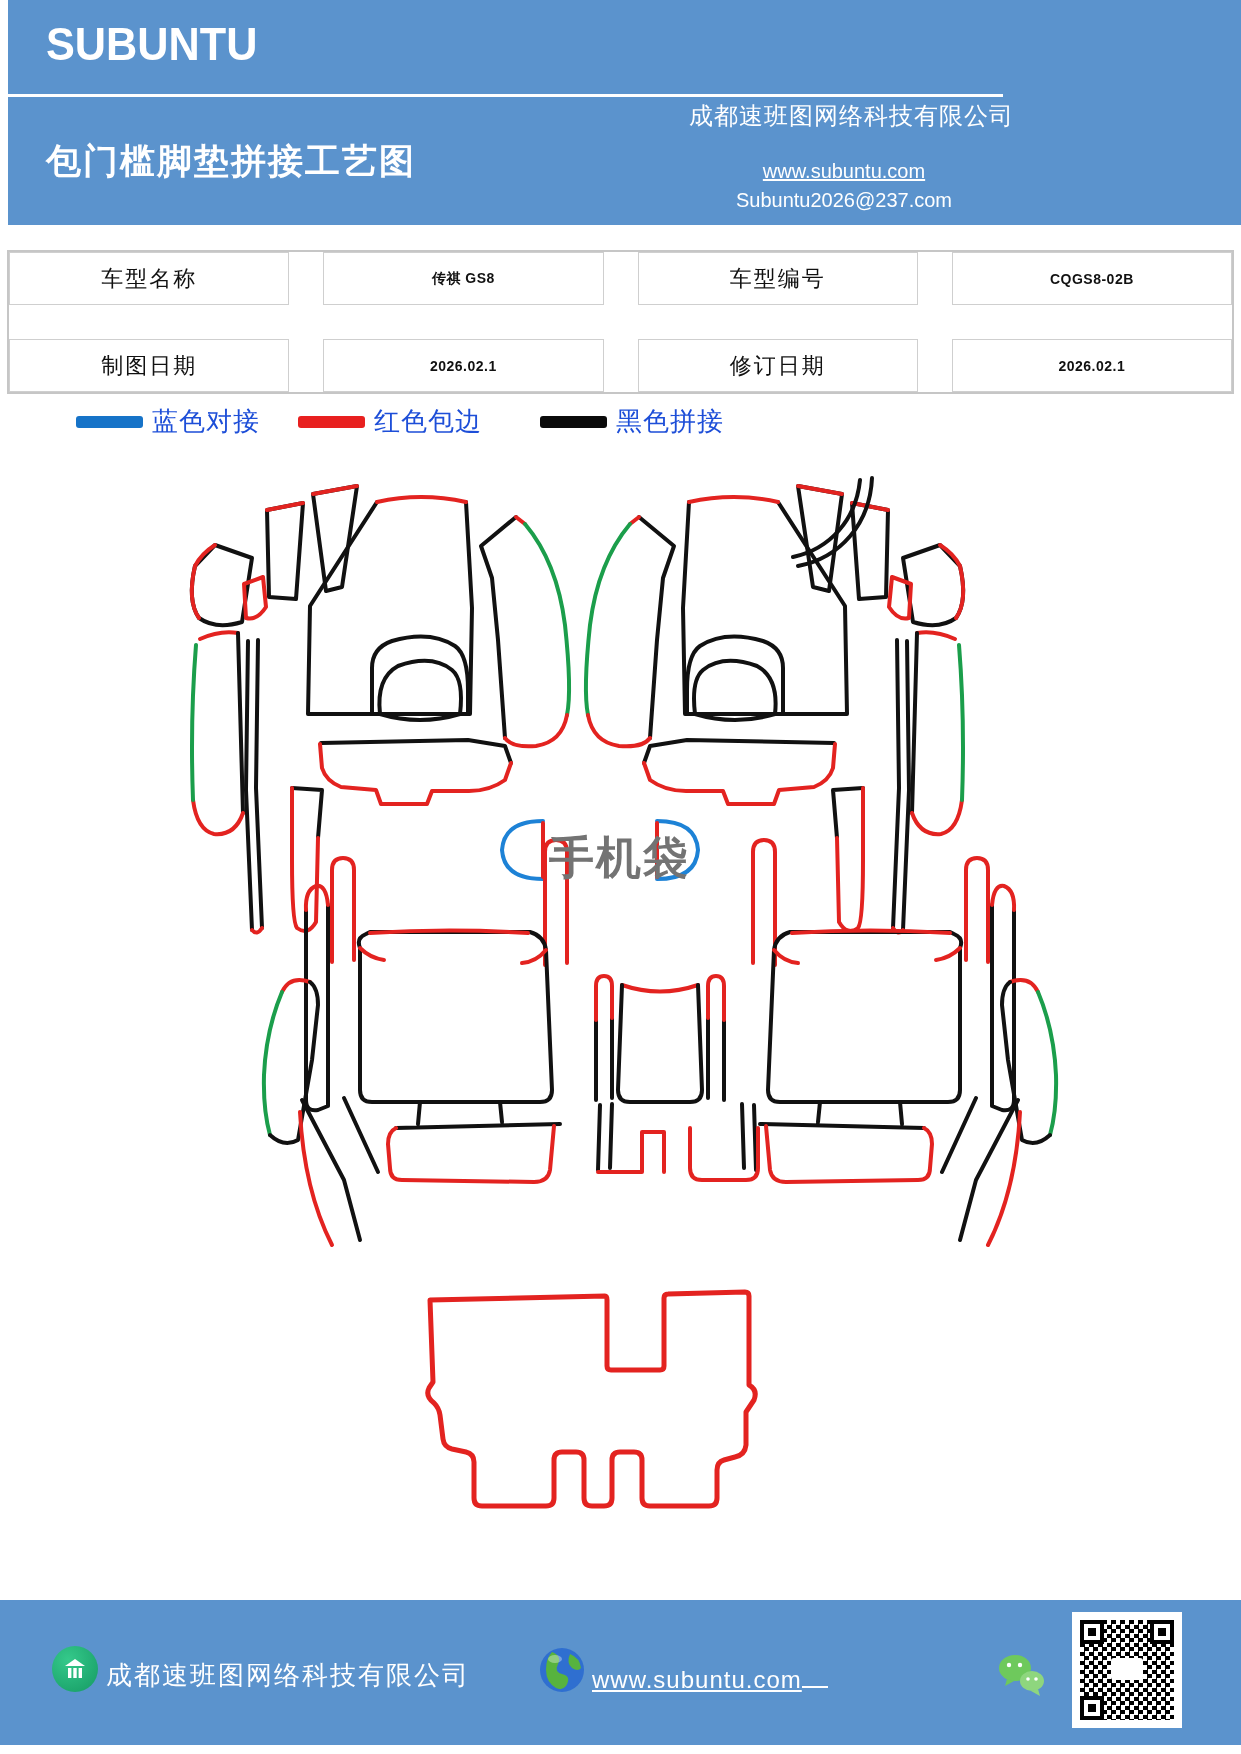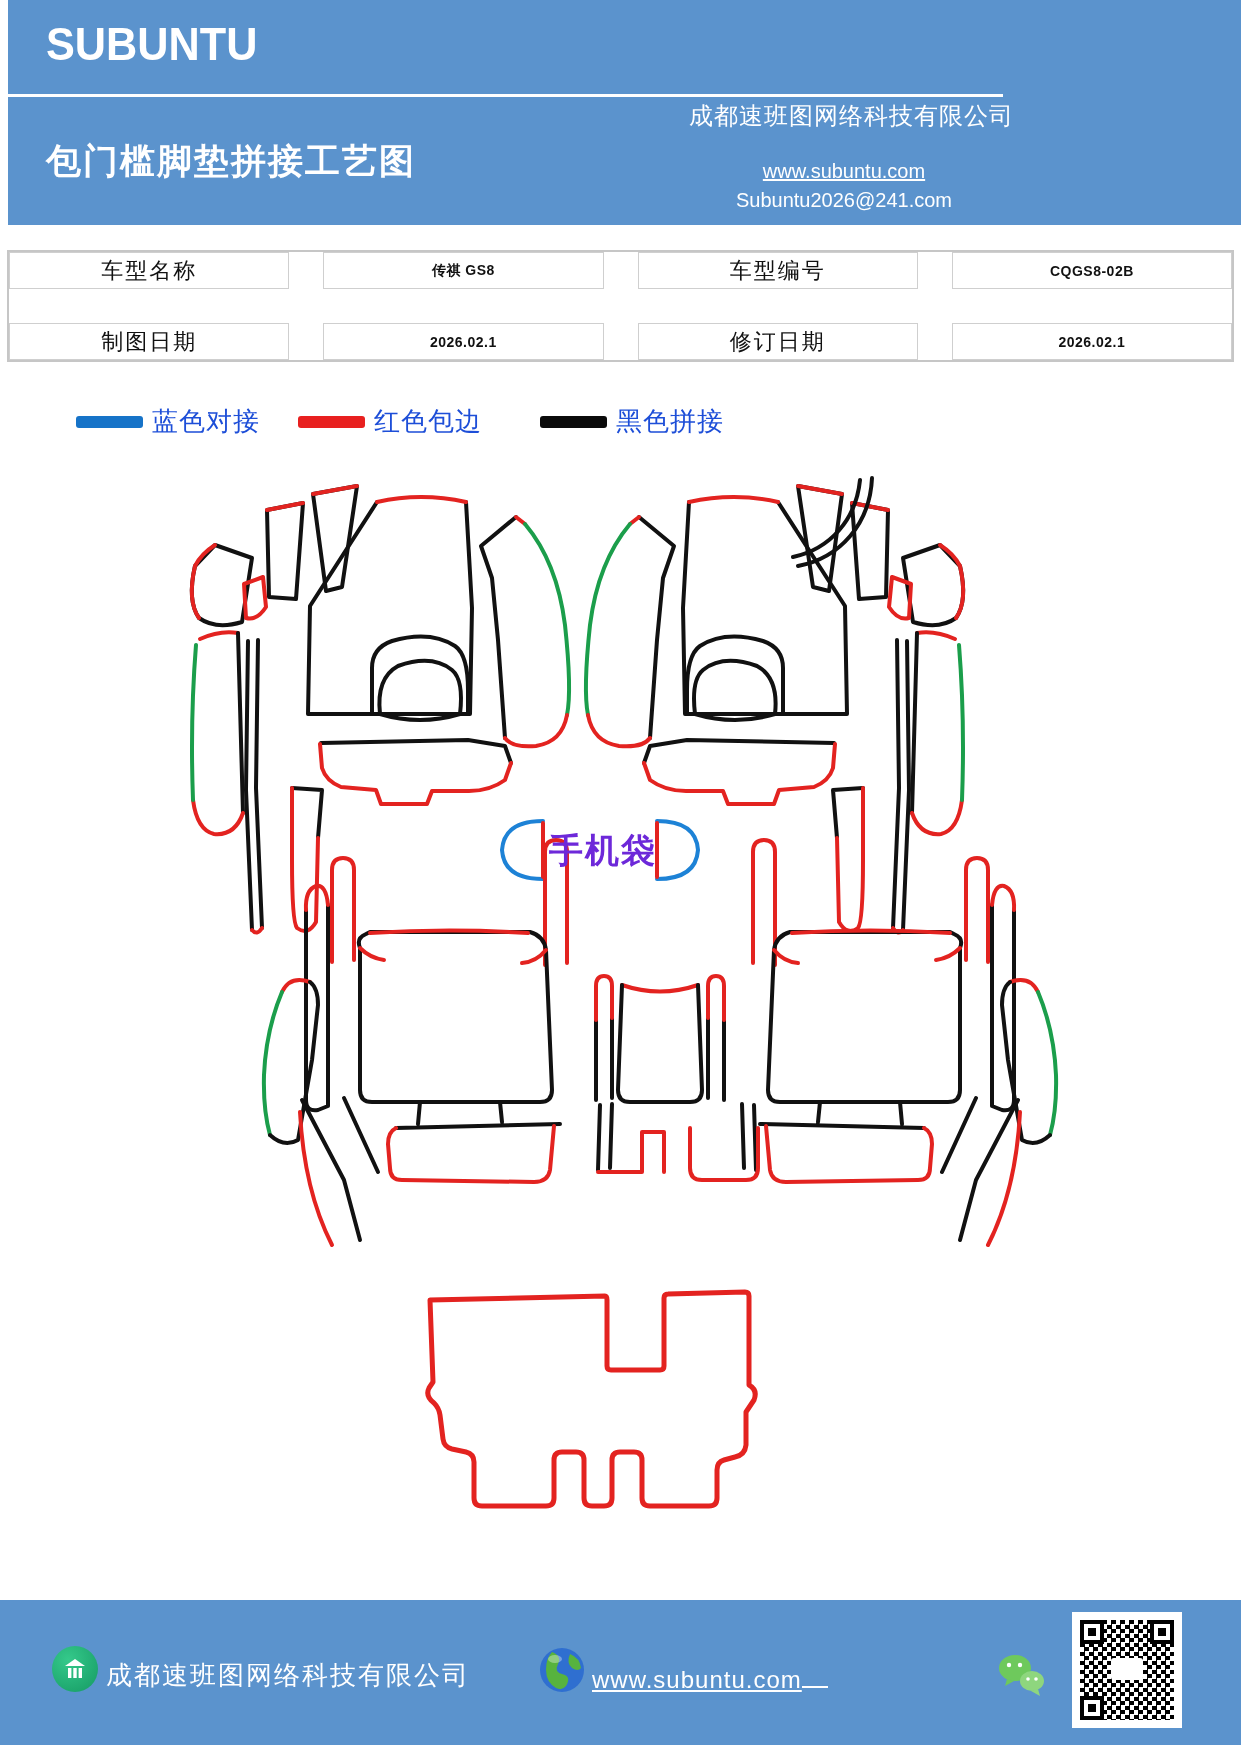--- a/index.html
+++ b/index.html
@@ -12,40 +12,40 @@
   .logo { position:absolute; left:38px; top:16px; color:#fff; font-size:47px; font-weight:800; letter-spacing:0px; transform:scaleX(.92); transform-origin:left; }
   .header-rule { position:absolute; left:0; top:94px; width:995px; height:3px; background:#fff; }
   .doc-title { position:absolute; left:38px; top:138px; color:#fff; font-size:35px; font-weight:700; letter-spacing:2px; }
   .header-contact { position:absolute; top:100px; right:250px; width:310px; text-align:center; color:#fff; }
   .header-company { font-size:24px; letter-spacing:1px; white-space:nowrap; }
   .header-site { display:inline-block; margin-top:28px; font-size:20px; text-decoration:underline; color:#fff; }
   .header-mail { margin-top:6px; font-size:20px; }
   .sop { position:absolute; right:42px; top:48px; color:#fff; font-size:96px; font-weight:700; letter-spacing:2px; }
 
   
-  .info-table { position:absolute; left:7px; top:250px; width:1227px; height:112px;
+  .info-table { position:absolute; left:7px; top:250px; width:1227px; height:144px;
     display:grid; grid-template-columns:1fr 1fr 1fr 1fr; grid-template-rows:1fr 1fr;
     border:2px solid #c6c6c6; background:#fff;gap:34px; }
   .cell { border:1px solid #cfcfcf; display:flex; align-items:center; justify-content:center; font-size:22px; color:#111; }
   .cell.lab { letter-spacing:2px; }
   .cell.val { font-weight:700; font-size:14px; letter-spacing:0.5px; }
 
   
   .legend { position:absolute; left:0; top:404px; width:1241px; height:40px; }
   .legend-item { position:absolute; top:0; display:flex; align-items:center; }
   .legend-swatch { width:67px; height:12px; border-radius:3px; margin-right:9px; }
   .legend-label { font-size:26px; color:#1d4ed8; letter-spacing:1px; white-space:nowrap; }
 
   
   .diagram-svg { position:absolute; left:0; top:0; width:1241px; height:1754px; }
   .k { stroke:var(--line_black); } .r { stroke:var(--line_red); }
   .g { stroke:var(--line_green); } .b { stroke:var(--line_blue); }
   .diagram-svg path { fill:none; stroke-width:4; stroke-linecap:round; stroke-linejoin:round; }
   .diagram-svg path.thick { stroke-width:5; }
-  .phone-bag { position:absolute; left:549px; top:828px; width:102px; text-align:center; font-size:34px; font-weight:600; color:#6d28d9; letter-spacing:2px; white-space:nowrap; }
+  .phone-bag { position:absolute; left:549px; top:828px; width:102px; text-align:center; font-size:45px; font-weight:600; color:#737373; letter-spacing:2px; white-space:nowrap; }
 
   
   .footer { position:absolute; left:0; top:1600px; width:1241px; height:145px; background:var(--header_blue); }
   .f-company-icon { position:absolute; left:52px; top:46px; width:46px; height:46px; border-radius:50%;
      background:radial-gradient(circle at 35% 30%, #35c98b, #159a63); display:flex; align-items:center; justify-content:center; }
   .f-company { position:absolute; left:106px; top:58px; color:#fff; font-size:26px; letter-spacing:2px; }
   .f-globe { position:absolute; left:538px; top:46px; width:48px; height:48px; }
   .f-site { position:absolute; left:592px; top:66px; color:#fff; font-size:24px; text-decoration:underline; letter-spacing:1px; }
   .f-site::after { content:""; display:inline-block; width:26px; border-bottom:2px solid #fff; }
   .f-wechat { position:absolute; left:995px; top:50px; width:52px; height:50px; }
@@ -62,21 +62,21 @@
 
 <div class="page">
 
   <div class="header">
     <div class="logo">SUBUNTU</div>
     <div class="header-rule"></div>
     <div class="doc-title">包门槛脚垫拼接工艺图</div>
     <div class="header-contact">
       <div class="header-company">成都速班图网络科技有限公司</div>
       <span class="header-site">www.subuntu.com</span>
-      <div class="header-mail">Subuntu2026@241.com</div>
+      <div class="header-mail">Subuntu2026@237.com</div>
     </div>
   </div>
 
   <div class="info-table">
     <div class="cell lab">车型名称</div>
     <div class="cell val">传祺 GS8</div>
     <div class="cell lab">车型编号</div>
     <div class="cell val">CQGS8-02B</div>
     <div class="cell lab">制图日期</div>
     <div class="cell val">2026.02.1</div>

